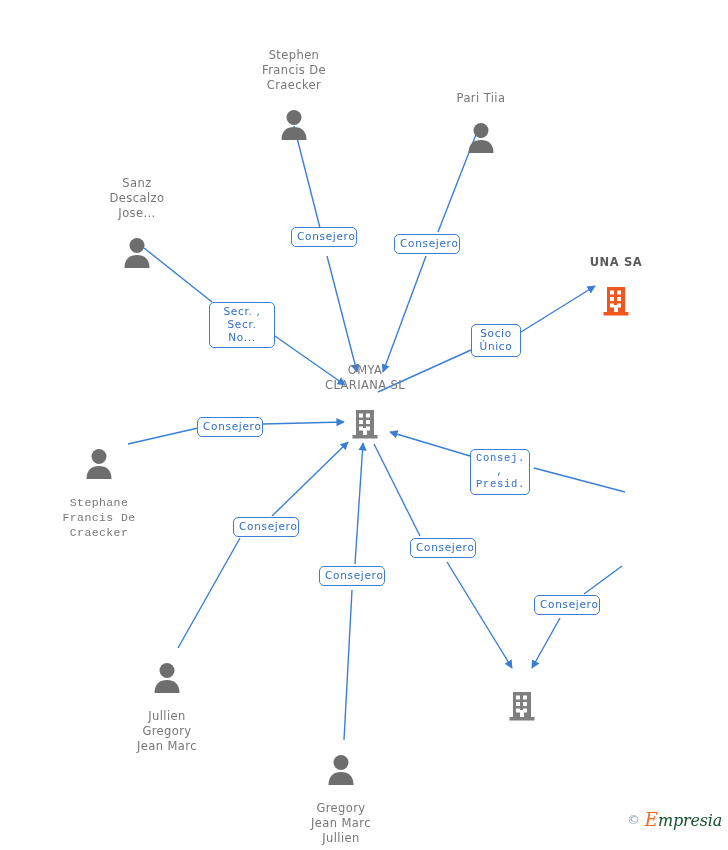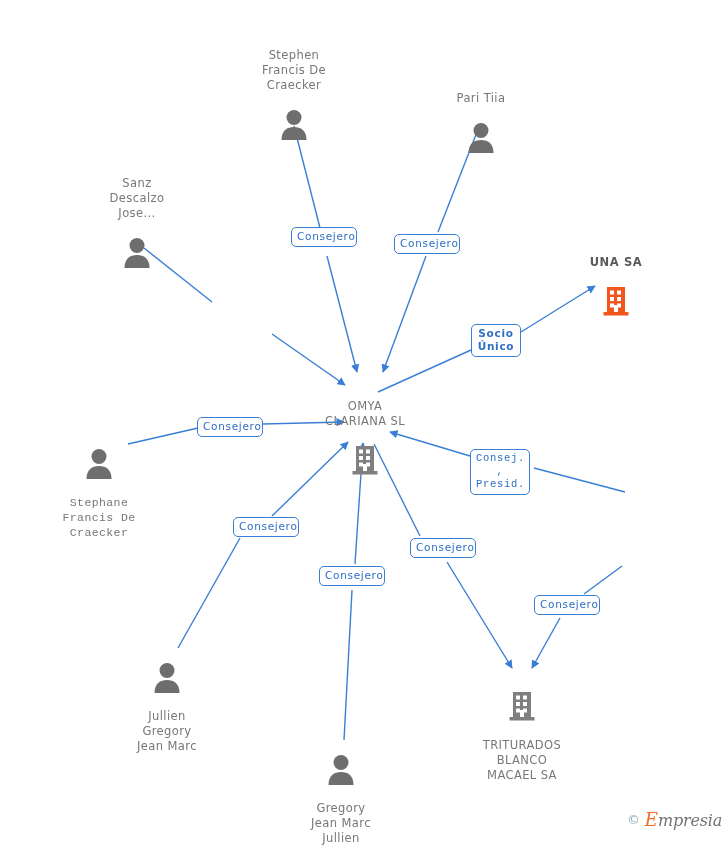--- a/index.html
+++ b/index.html
@@ -91,21 +91,21 @@
     font-size: 13px;
     vertical-align: 2px;
   }
   .watermark .brandE {
     color: #ef6c2a;
     font-family: "DejaVu Serif", "Liberation Serif", serif;
     font-style: italic;
     font-size: 18px;
   }
   .watermark .brandrest {
-    color: #737373;
+    color: #14532d;
     font-family: "DejaVu Serif", "Liberation Serif", serif;
     font-style: italic;
     font-size: 16px;
     letter-spacing: -0.2px;
   }
 </style>
 </head>
 <body>
 
 <div id="graph">
@@ -220,21 +220,21 @@
     <svg class="glyph" width="30" height="32" viewBox="0 0 30 32">
       <circle cx="15" cy="9.5" r="7.5" fill="#6e6e6e"></circle>
       <path d="M2.5 32 C2.5 22.5 8 19 15 19 C22 19 27.5 22.5 27.5 32 Z" fill="#6e6e6e"></path>
     </svg>
     <span class="label">Gregory
 Jean Marc
 Jullien</span>
   </div>
 
 
-  <div class="node company title-above" style="left:295px; top:384px;">
+  <div class="node company title-above" style="left:295px; top:348px;">
     <span class="label" style="font-weight:normal; color:#777777; letter-spacing:0.4px;">OMYA
 CLARIANA SL</span>
     <svg class="glyph" width="26" height="30" viewBox="0 0 26 30">
       <rect x="4" y="1" width="18" height="25" fill="#7f7f7f"></rect>
       <rect x="0.5" y="26" width="25" height="3.5" fill="#7f7f7f"></rect>
       <rect x="7" y="4.5" width="4" height="4" fill="#ffffff"></rect>
       <rect x="14" y="4.5" width="4" height="4" fill="#ffffff"></rect>
       <rect x="7" y="11" width="4" height="4" fill="#ffffff"></rect>
       <rect x="14" y="11" width="4" height="4" fill="#ffffff"></rect>
       <rect x="7" y="17.5" width="4" height="4" fill="#ffffff"></rect>
@@ -263,31 +263,30 @@
       <rect x="4" y="1" width="18" height="25" fill="#7f7f7f"></rect>
       <rect x="0.5" y="26" width="25" height="3.5" fill="#7f7f7f"></rect>
       <rect x="7" y="4.5" width="4" height="4" fill="#ffffff"></rect>
       <rect x="14" y="4.5" width="4" height="4" fill="#ffffff"></rect>
       <rect x="7" y="11" width="4" height="4" fill="#ffffff"></rect>
       <rect x="14" y="11" width="4" height="4" fill="#ffffff"></rect>
       <rect x="7" y="17.5" width="4" height="4" fill="#ffffff"></rect>
       <rect x="14" y="17.5" width="4" height="4" fill="#ffffff"></rect>
       <rect x="11" y="19" width="4" height="7" fill="#ffffff"></rect>
     </svg>
-    <span class="label">TRITURADOS
-BLANCO
-MACAEL SA</span>
   </div>
 
   <div class="edge-label" style="left:291px; top:227px; width:66px;">Consejero</div>
 
   <div class="edge-label" style="left:394px; top:234px; width:66px;">Consejero</div>
 
-
-  <div class="edge-label" style="left:471px; top:324px; width:50px;font-weight:bold;">Socio
+  <div class="edge-label" style="left:209px; top:302px; width:66px;">Secr. ,
+Secr. No...</div>
+
+  <div class="edge-label" style="left:471px; top:324px; width:50px;">Socio
 Único</div>
 
   <div class="edge-label" style="left:197px; top:417px; width:66px;">Consejero</div>
 
   <div class="edge-label" style="left:233px; top:517px; width:66px;">Consejero</div>
 
   <div class="edge-label" style="left:319px; top:566px; width:66px;">Consejero</div>
 
   <div class="edge-label" style="left:470px; top:449px; width:60px;font-family:Liberation Mono, monospace;">Consej. ,
 Presid.</div>

